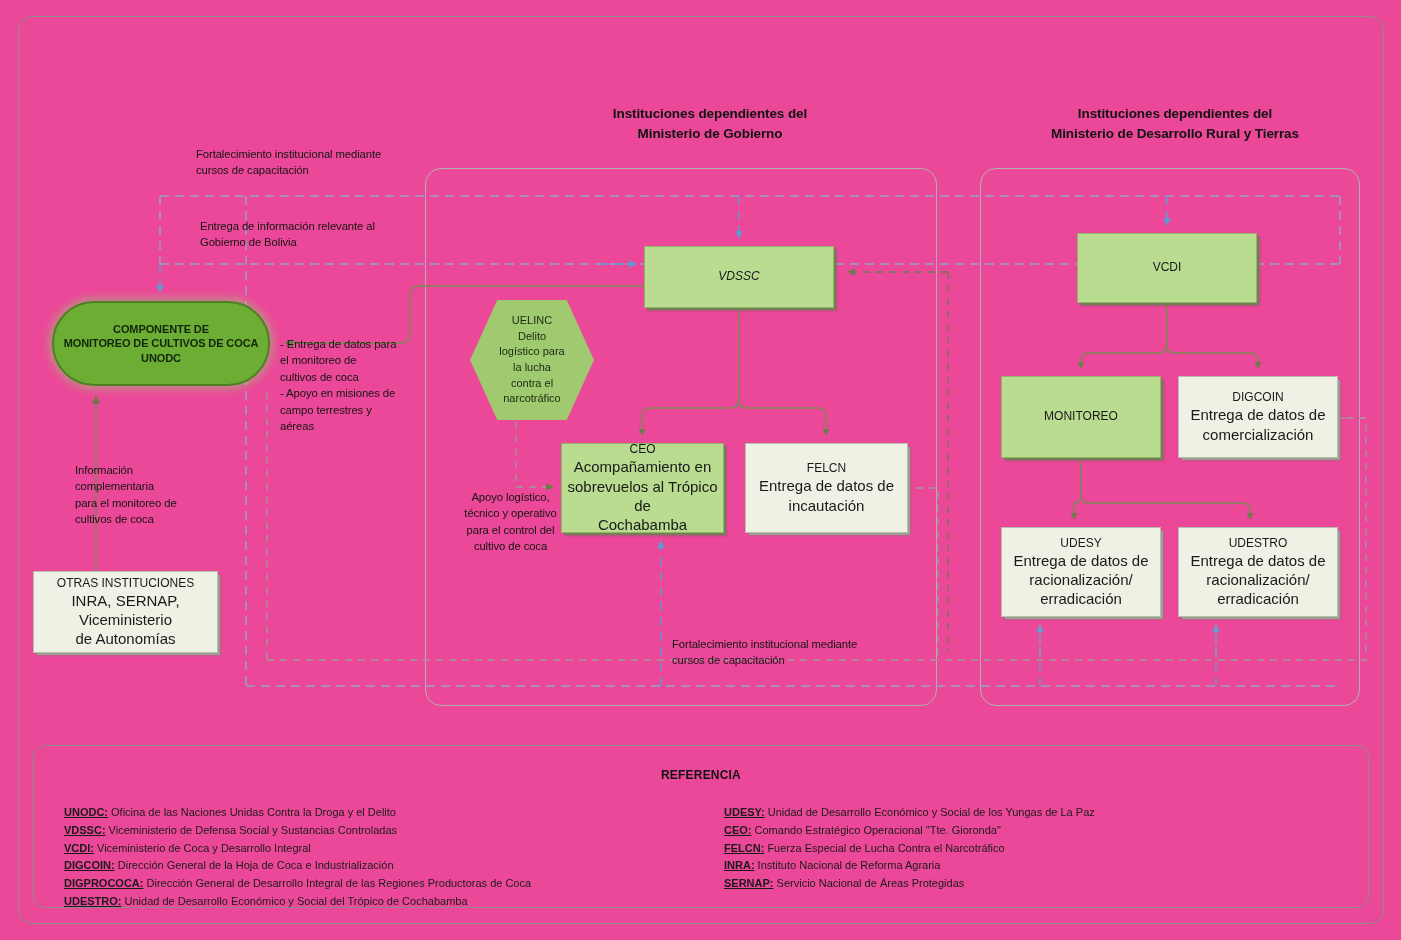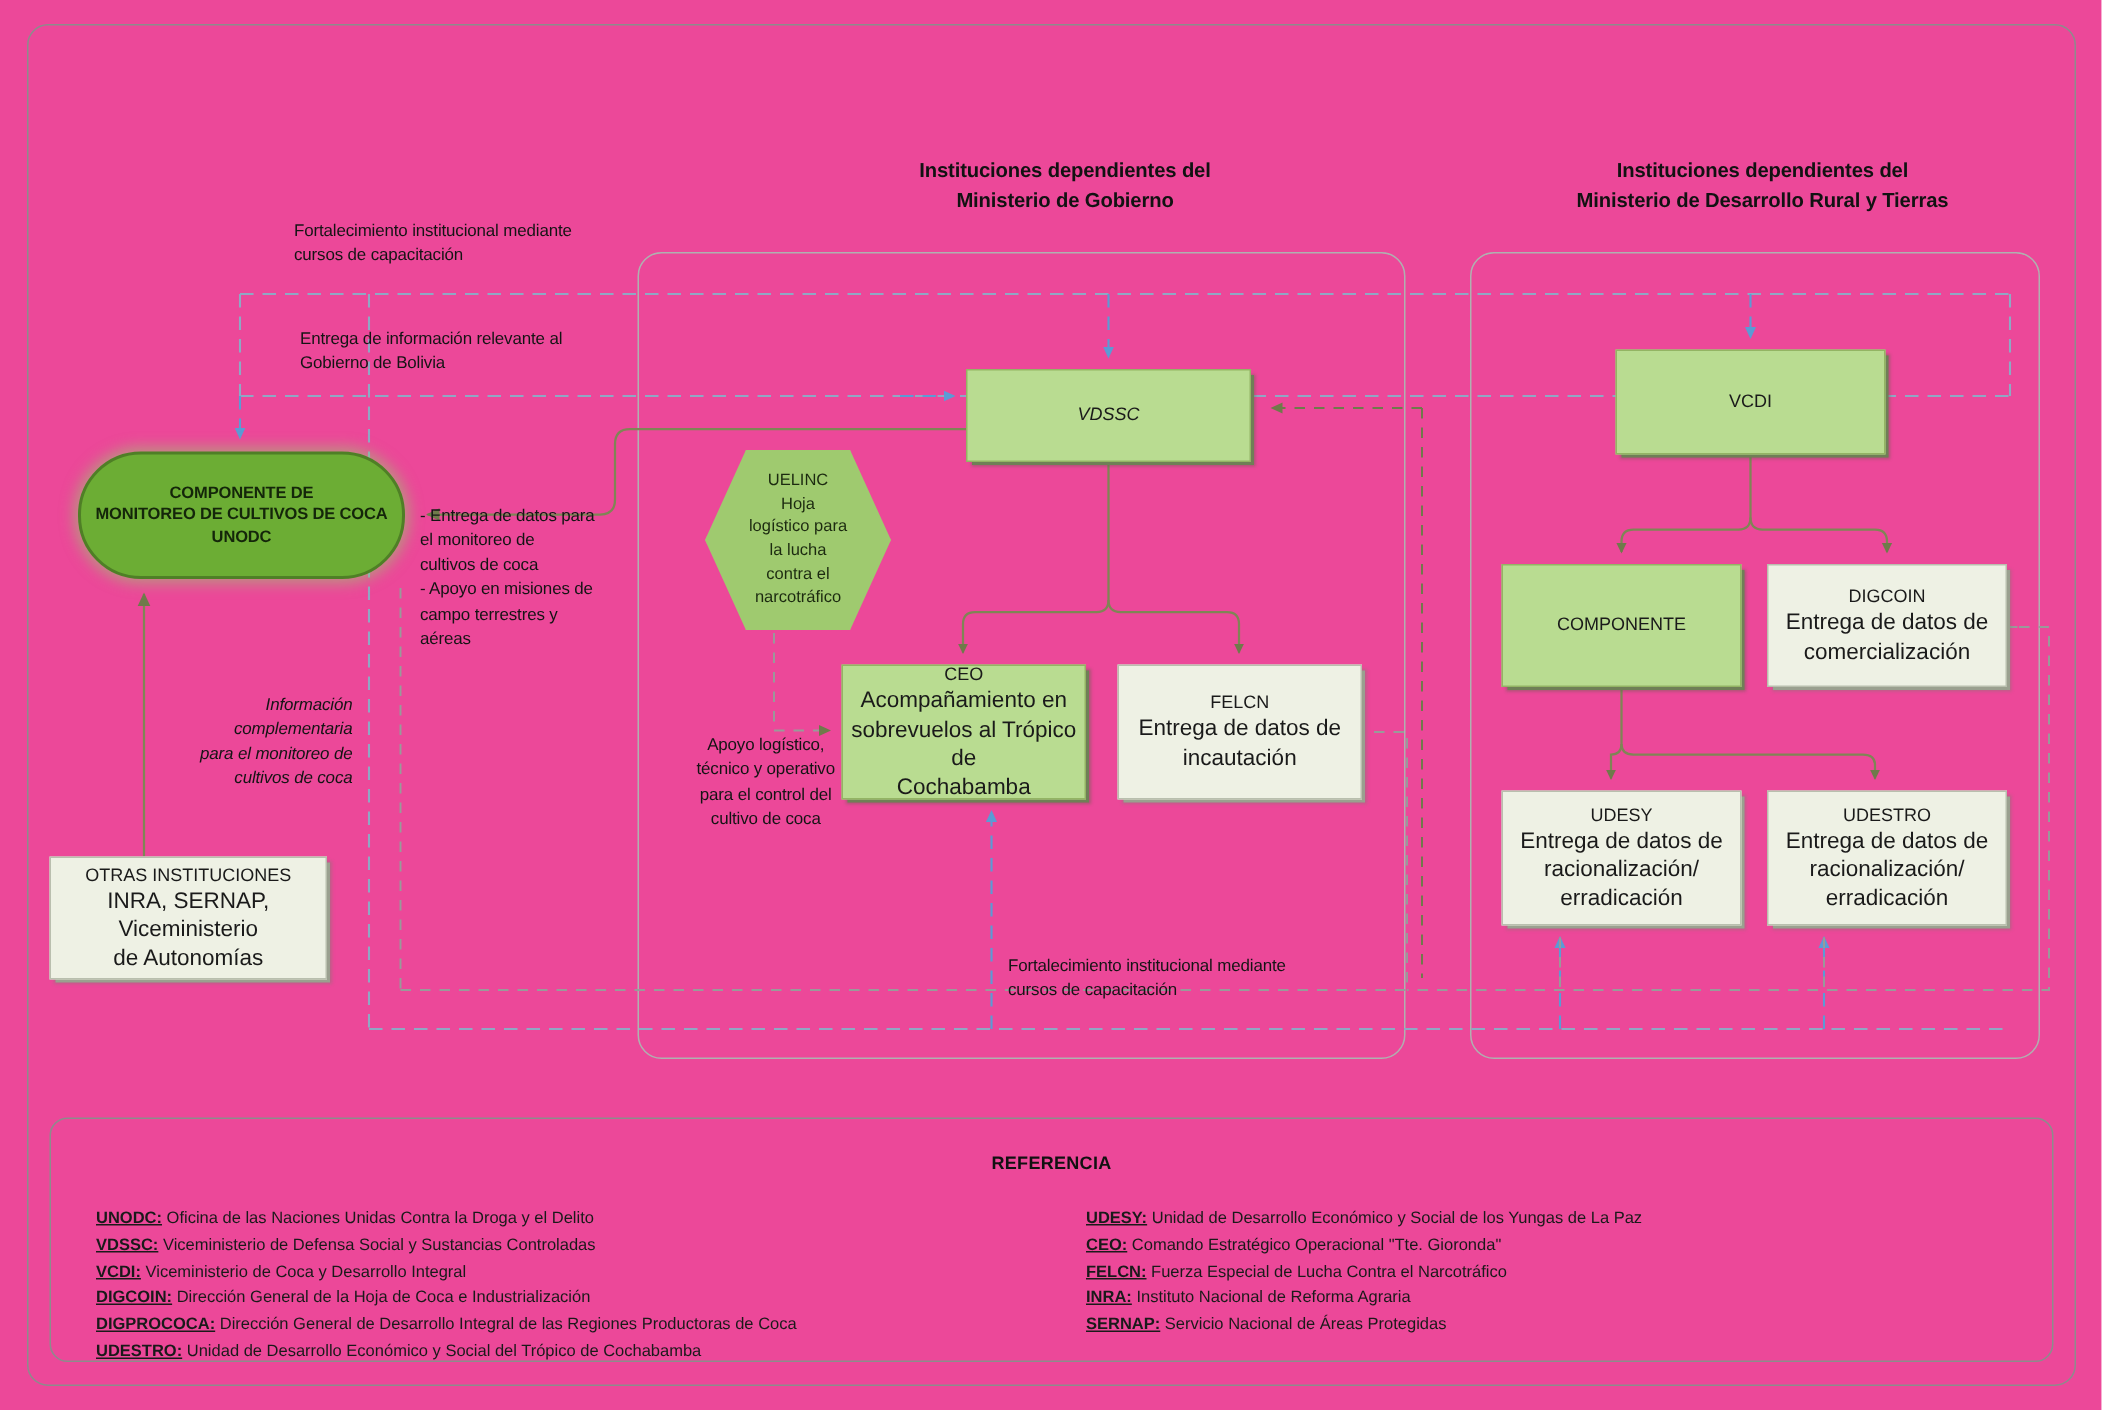--- a/index.html
+++ b/index.html
@@ -121,21 +121,21 @@
   .annot {
     position: absolute;
     font-size: 11.3px;
     color: #141414;
     line-height: 1.45;
     letter-spacing: -0.1px;
   }
   #annot-fortalecimiento-top { left: 196px; top: 146px; width: 240px; }
   #annot-entrega-info        { left: 200px; top: 218px; width: 230px; }
   #annot-entrega-datos       { left: 280px; top: 336px; width: 140px; }
-  #annot-info-complementaria { left: 75px;  top: 462px; width: 160px; text-align: right; font-style: italic; }
+  #annot-info-complementaria { left: 75px;  top: 462px; width: 160px; text-align: left; }
   #annot-apoyo-logistico     { left: 443px; top: 489px; width: 135px; text-align: center; }
   #annot-fortalecimiento-bot { left: 672px; top: 636px; width: 250px; }
 
   
   #reference-panel {
     position: absolute;
     left: 33px; top: 745px;
     width: 1336px; height: 163px;
     border: 1px solid #8c8c8c;
     border-radius: 12px;
@@ -274,21 +274,21 @@
   </div>
 
   <div class="node" id="node-unodc">
     <div>COMPONENTE DE</div>
     <div>MONITOREO DE CULTIVOS DE COCA</div>
     <div>UNODC</div>
   </div>
 
   <div class="node" id="node-uelinc">
     <div>UELINC</div>
-    <div>Hoja</div>
+    <div>Delito</div>
     <div>logístico para</div>
     <div>la lucha</div>
     <div>contra el</div>
     <div>narcotráfico</div>
   </div>
 
   <div class="node box-green" id="node-vdssc">
     <div class="t-title">VDSSC</div>
   </div>
 
@@ -303,21 +303,21 @@
     <div class="t-title">FELCN</div>
     <div class="t-sub">Entrega de datos de</div>
     <div class="t-sub">incautación</div>
   </div>
 
   <div class="node box-green" id="node-vcdi">
     <div class="t-title">VCDI</div>
   </div>
 
   <div class="node box-green" id="node-digprococa">
-    <div class="t-title">COMPONENTE</div>
+    <div class="t-title">MONITOREO</div>
   </div>
 
   <div class="node box-pale" id="node-digcoin">
     <div class="t-title">DIGCOIN</div>
     <div class="t-sub">Entrega de datos de</div>
     <div class="t-sub">comercialización</div>
   </div>
 
   <div class="node box-pale" id="node-udesy">
     <div class="t-title">UDESY</div>

